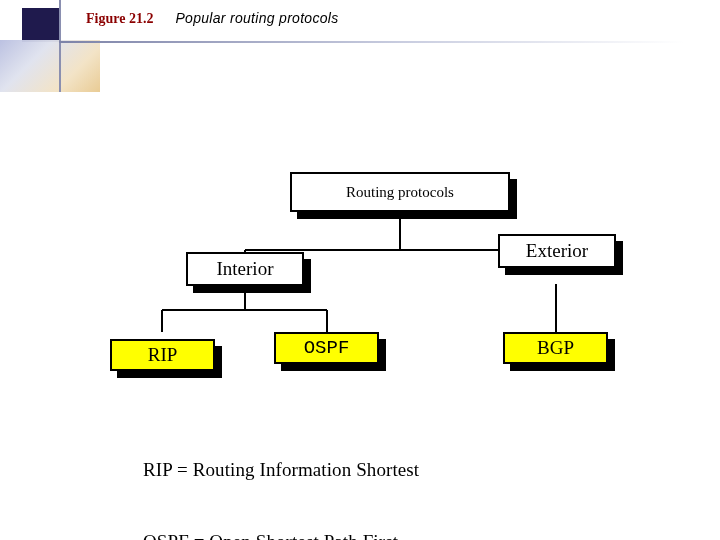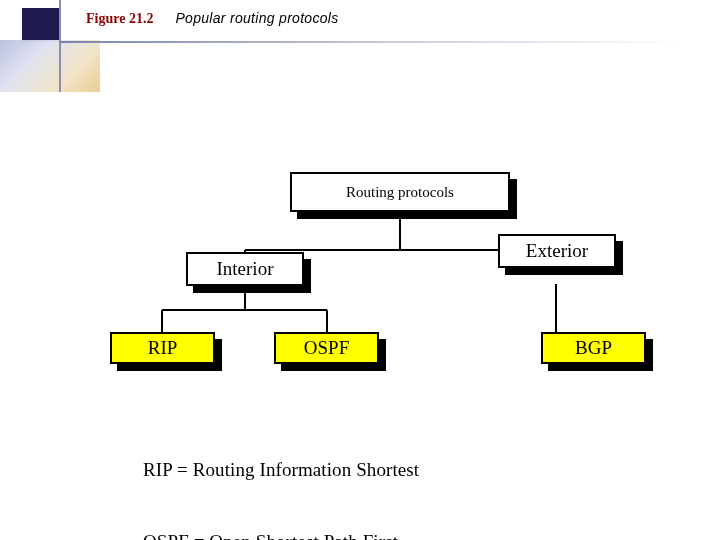--- a/index.html
+++ b/index.html
@@ -174,29 +174,29 @@
   </div>
 
   <div class="node mid" style="left:186px; top:102px; width:118px; height:34px;">
     <span>Interior</span>
   </div>
 
   <div class="node mid" style="left:498px; top:84px; width:118px; height:34px;">
     <span>Exterior</span>
   </div>
 
-  <div class="node leaf" style="left:110px; top:182px; width:105px; height:32px;">
+  <div class="node leaf" style="left:110px; top:189px; width:105px; height:32px;">
     <span>RIP</span>
   </div>
 
-  <div class="node leaf" style="left:274px; top:182px; width:105px; height:32px;">
+  <div class="node leaf" style="left:274px; top:182px; width:105px; height:32px;font-family:Liberation Mono, monospace;">
     <span>OSPF</span>
   </div>
 
-  <div class="node leaf" style="left:503px; top:182px; width:105px; height:32px;margin-left:38px;">
+  <div class="node leaf" style="left:503px; top:182px; width:105px; height:32px;">
     <span>BGP</span>
   </div>
 </div>
 
 <div id="legend">
   <div>RIP = Routing Information Shortest</div>
   <div>OSPF = Open Shortest Path First</div>
   
 </div>
 

